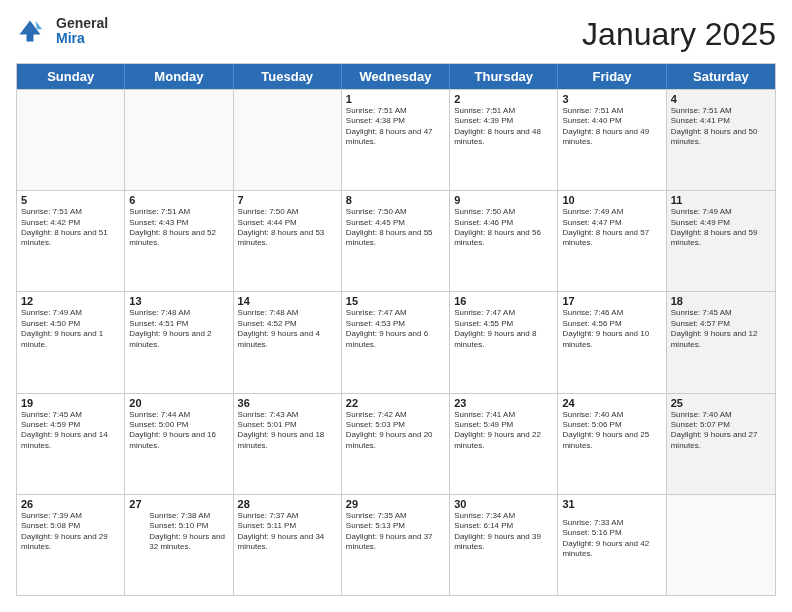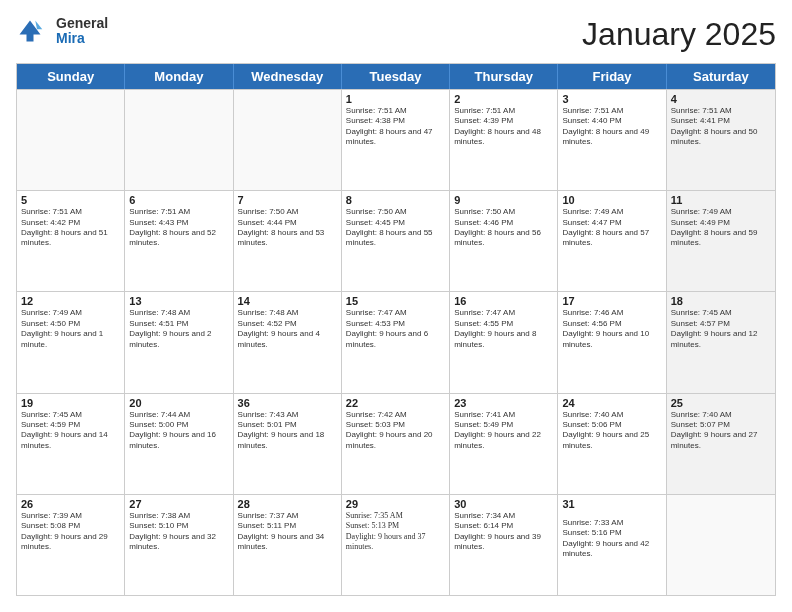--- a/index.html
+++ b/index.html
@@ -132,22 +132,22 @@
     </div>
     <div class="title-block">
       <div class="month-title">January 2025</div>
     </div>
   </div>
 
   <div class="calendar">
     <div class="cal-header" id="cal-header">
         <div class="cal-header-cell">Sunday</div>
         <div class="cal-header-cell">Monday</div>
+        <div class="cal-header-cell">Tuesday</div>
         <div class="cal-header-cell">Wednesday</div>
-        <div class="cal-header-cell">Tuesday</div>
         <div class="cal-header-cell">Thursday</div>
         <div class="cal-header-cell">Friday</div>
         <div class="cal-header-cell">Saturday</div>
       </div>
     <div class="cal-body" id="cal-body">
         <div class="cal-row">
           <div class="cal-cell empty"></div>
           <div class="cal-cell empty"></div>
           <div class="cal-cell empty"></div>
           <div class="cal-cell">
@@ -309,33 +309,33 @@
         </div>
         <div class="cal-row">
           <div class="cal-cell">
             <div class="day-num">26</div>
             <div class="cell-text" style="white-space: pre-line;">Sunrise: 7:39 AM
 Sunset: 5:08 PM
 Daylight: 9 hours and 29 minutes.</div>
           </div>
           <div class="cal-cell">
             <div class="day-num">27</div>
-            <div class="cell-text" style="white-space: pre-line;">Sunrise: 7:38 AM
+            <div class="cell-text" style="white-space: pre-line; margin-left: 20px;">Sunrise: 7:38 AM
 Sunset: 5:10 PM
 Daylight: 9 hours and 32 minutes.</div>
           </div>
           <div class="cal-cell">
             <div class="day-num">28</div>
             <div class="cell-text" style="white-space: pre-line;">Sunrise: 7:37 AM
 Sunset: 5:11 PM
 Daylight: 9 hours and 34 minutes.</div>
           </div>
           <div class="cal-cell">
             <div class="day-num">29</div>
-            <div class="cell-text" style="white-space: pre-line; font-family: Liberation Serif, serif;">Sunrise: 7:35 AM
+            <div class="cell-text" style="white-space: pre-line;">Sunrise: 7:35 AM
 Sunset: 5:13 PM
 Daylight: 9 hours and 37 minutes.</div>
           </div>
           <div class="cal-cell">
             <div class="day-num">30</div>
             <div class="cell-text" style="white-space: pre-line;">Sunrise: 7:34 AM
 Sunset: 6:14 PM
 Daylight: 9 hours and 39 minutes.</div>
           </div>
           <div class="cal-cell">

